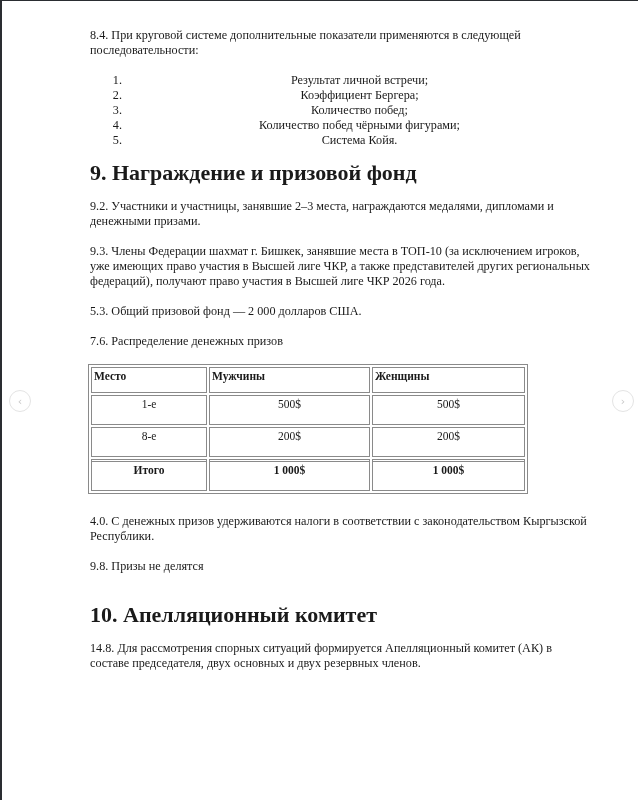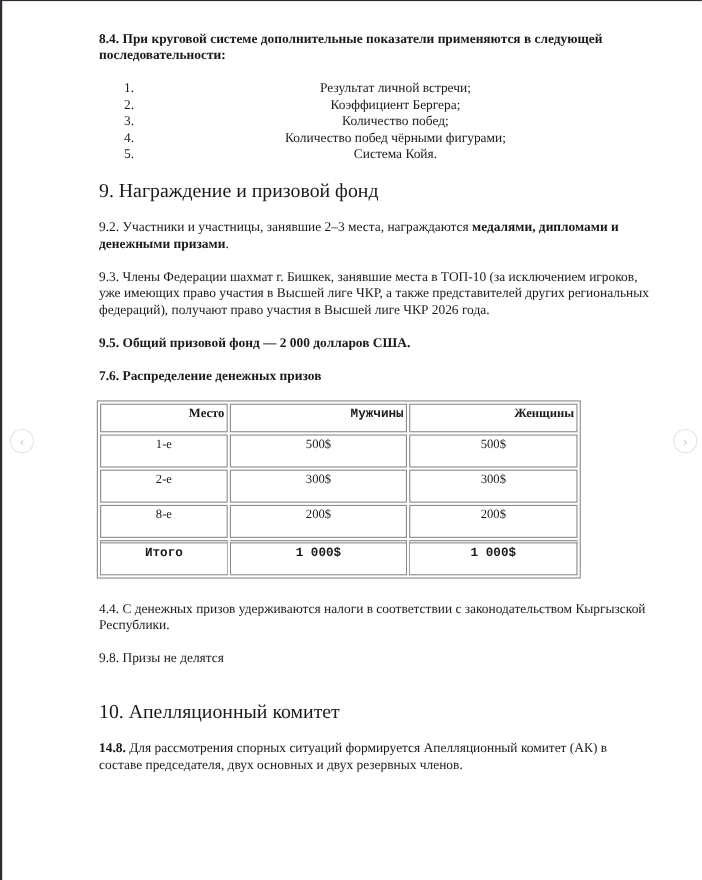--- a/index.html
+++ b/index.html
@@ -9,36 +9,36 @@
     font-family: "Liberation Serif", "DejaVu Serif", serif;
     color: #1a1a1a;
   }
   .frame-left { position: absolute; left: 0; top: 0; width: 2px; height: 800px; background: #2a2d31; }
   .frame-top { position: absolute; left: 0; top: 0; width: 638px; height: 1px; background: #2a2d31; }
   .page {
     position: absolute; left: 90px; top: 28px; width: 500px;
     font-size: 12.2px; line-height: 15px;
   }
   .para { margin: 0 0 15px 0; }
-  .bold { font-weight: bold; }
-  .h2 { font-size: 18px; font-weight: normal; margin: 0 0 15px 0; line-height: 22px; }
+  .bold { font-weight: normal; }
+  .h2 { font-size: 22px; font-weight: bold; margin: 0 0 15px 0; line-height: 22px; }
   ol.crit { margin: 0 0 14px 0; padding-left: 35px; }
   ol.crit li { padding-left: 4px; line-height: 15px; text-align: center; }
   table.prize {
     border-collapse: separate; border-spacing: 2px;
     border: 1px solid #8a8a8a; width: 440px; margin: 0 0 20px -2px;
     font-size: 11.5px;
   }
   table.prize th, table.prize td {
     border: 1px solid #8a8a8a; padding: 1px 2px; height: 26px;
     vertical-align: top; text-align: center;
   }
-  table.prize th { text-align: right; font-weight: bold; height: 22px; margin-left: 43px; }
-  table.prize tr.total td { font-weight: bold; border-top: 3px double #8a8a8a; font-family: Liberation Mono, monospace; }
-  .col1 { width: 110px; } .col2 { width: 155px; font-family: Liberation Mono, monospace; }
+  table.prize th { text-align: left; font-weight: bold; height: 22px; margin-left: 43px; }
+  table.prize tr.total td { font-weight: bold; border-top: 3px double #8a8a8a; }
+  .col1 { width: 110px; } .col2 { width: 155px; }
   .nav-btn {
     position: absolute; top: 390px; width: 20px; height: 20px; border-radius: 50%;
     border: 1px solid #e4e4e4; background: #ffffff; color: #c8c8c8;
     font-family: "DejaVu Sans", sans-serif; font-size: 11px;
     display: flex; align-items: center; justify-content: center; cursor: pointer;
   }
   .nav-prev { left: 9px; }
   .nav-next { left: 612px; }
 </style>
 </head>
@@ -63,53 +63,48 @@
     <li>Количество побед чёрными фигурами;</li>
     <li>Система Койя.</li>
   </ol>
 
   <div class="h2">9. Награждение и призовой фонд</div>
 
   <p class="para">
     <span>9.2. Участники и участницы, занявшие 2–3 места, награждаются </span><span class="bold">медалями, дипломами и денежными призами</span><span>.</span>
   </p>
   <p class="para">9.3. Члены Федерации шахмат г. Бишкек, занявшие места в ТОП-10 (за исключением игроков, уже имеющих право участия в Высшей лиге ЧКР, а также представителей других региональных федераций), получают право участия в Высшей лиге ЧКР 2026 года.</p>
-  <p class="para bold">9.5. Общий призовой фонд — 2 000 долларов США.</p>
+  <p class="para bold">5.3. Общий призовой фонд — 2 000 долларов США.</p>
   <p class="para bold">7.6. Распределение денежных призов</p>
 
   <table class="prize">
     <tbody>
         <tr>
       <th class="col1">Место</th>
       <th class="col2">Мужчины</th>
       <th>Женщины</th>
     </tr>
     <tr>
       <td>1-е</td>
       <td>500$</td>
       <td>500$</td>
     </tr>
     <tr>
-      <td>2-е</td>
-      <td>300$</td>
-      <td>300$</td>
-    </tr>
-    <tr>
       <td>8-е</td>
       <td>200$</td>
       <td>200$</td>
     </tr>
     <tr class="total">
       <td>Итого</td>
       <td>1 000$</td>
       <td>1 000$</td>
     </tr>
   </tbody>
     </table>
 
-  <p class="para">4.4. С денежных призов удерживаются налоги в соответствии с законодательством Кыргызской Республики.</p>
+  <p class="para">4.0. С денежных призов удерживаются налоги в соответствии с законодательством Кыргызской Республики.</p>
   <p class="para" style="margin-bottom:30px">9.8. Призы не делятся</p>
 
   <div class="h2">10. Апелляционный комитет</div>
   <p class="para">
     <span class="bold">14.8.</span><span> Для рассмотрения спорных ситуаций формируется Апелляционный комитет (АК) в составе председателя, двух основных и двух резервных членов.</span>
   </p>
 </div>
 
 </body></html>

